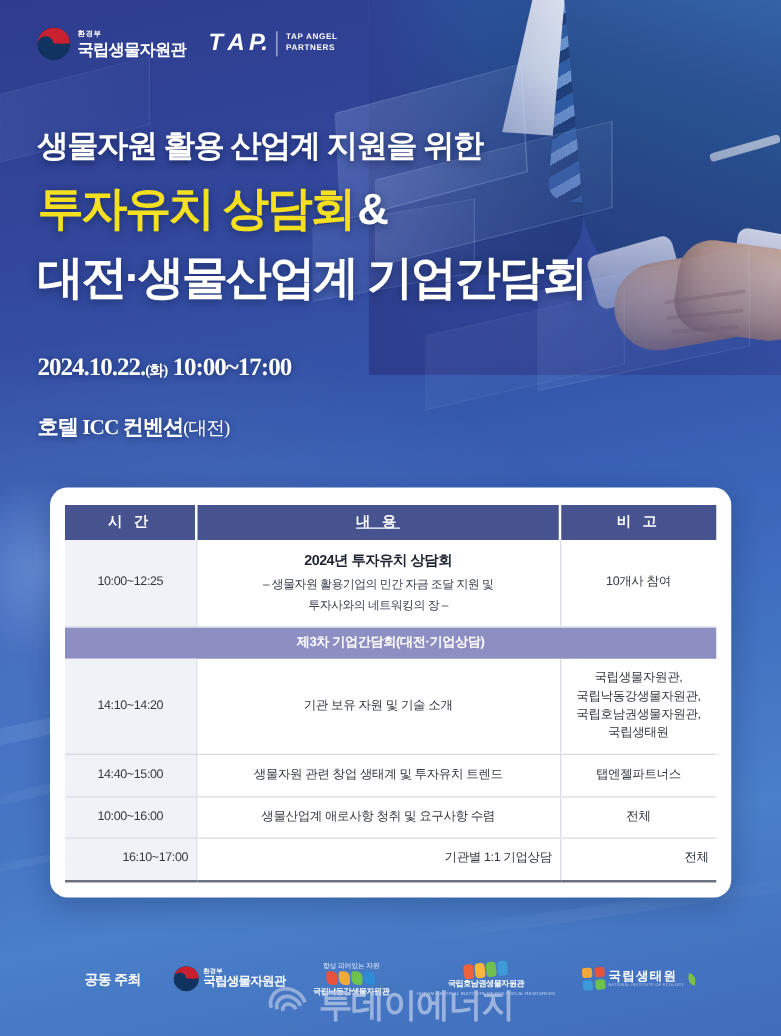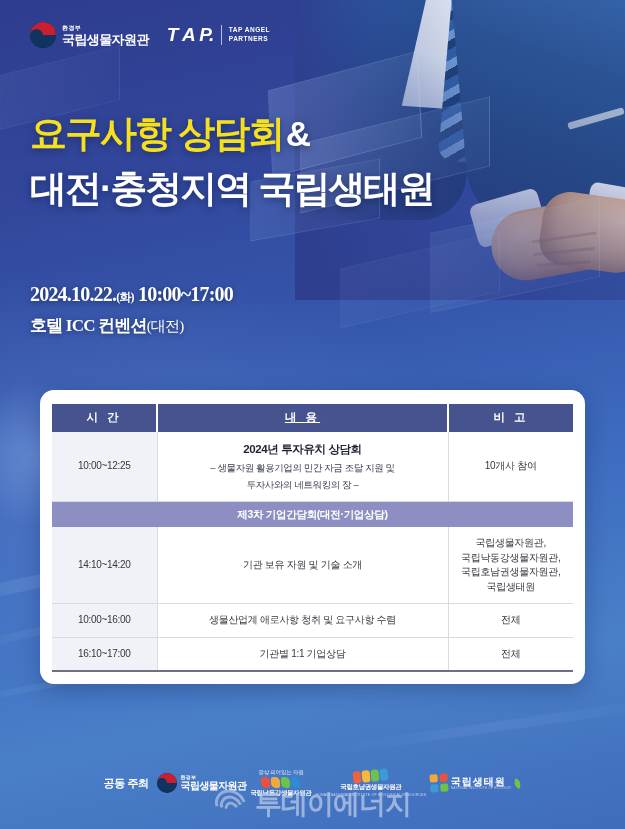--- a/index.html
+++ b/index.html
@@ -144,21 +144,21 @@
   .t-line3 {
     margin-top:5px; font-size:37px; font-weight:bold; color:#ffffff; letter-spacing:-2px;
     text-shadow:0 2px 7px rgba(10,22,60,.5); white-space:nowrap;
   }
 
   
   .meta-block { position:absolute; left:30px; top:283px; z-index:7;font-family:Liberation Serif, serif; }
   .m-date { font-size:20px; font-weight:bold; color:#ffffff; letter-spacing:-.8px; white-space:nowrap;
     text-shadow:0 1px 5px rgba(10,22,60,.5); }
   .m-date .paren { font-size:12px; }
-  .m-venue { margin-top:8px; font-size:17px; font-weight:bold; color:#ffffff; letter-spacing:-.8px;
+  .m-venue { margin-top:24px; font-size:17px; font-weight:bold; color:#ffffff; letter-spacing:-.8px;
     text-shadow:0 1px 5px rgba(10,22,60,.5); white-space:nowrap; }
   .m-venue .small { font-size:15px; font-weight:normal; }
 
   
   .card {
     position:absolute; left:40px; top:390px; width:545px;
     background:#ffffff; border-radius:14px; padding:14px 12px 12px 12px;
     box-shadow:0 6px 22px rgba(12,26,70,.28); z-index:8;
   }
   table.sched { width:100%; border-collapse:collapse; table-layout:fixed; }
@@ -178,25 +178,25 @@
   }
   td.time { background:#f1f2f8; color:#3b4050; font-size:10px; border-right:1px solid #d9dbe3; }
   td.note { border-left:1px solid #d9dbe3; }
   td.content { padding-left:4px; padding-right:4px; }
   .c-title { font-size:11.5px; font-weight:bold; color:#1d2230; letter-spacing:-.4px; }
   .c-sub { font-size:9.5px; color:#3b4050; margin-top:3px; line-height:1.5; letter-spacing:-.4px; }
   tr.section td {
     background:#8d8fc3; color:#ffffff; font-size:10.5px; font-weight:bold;
     text-align:center; padding:5px 0; letter-spacing:-.3px; border-bottom:0;
   }
-  tr.last td { border-bottom:2px solid #6c7180; }
+  tr.last td { border-bottom:2px solid #6c7180;text-align:right; }
 
   
   .footer { position:absolute; left:0; right:0; top:758px; height:50px; z-index:8;
-    display:flex; align-items:center; justify-content:center; gap:4px; }
+    display:flex; align-items:center; justify-content:center; gap:22px; }
   .f-label { font-size:11px; font-weight:bold; color:#ffffff; letter-spacing:-.4px; margin-right:4px; }
 
   .f-logo { display:flex; align-items:center; gap:4px; }
   .f-nibr-text { line-height:1; }
   .f-nibr-min { font-size:5px; font-weight:bold; color:#fff; margin-bottom:1.5px; letter-spacing:.2px;}
   .f-nibr-name { font-size:10px; font-weight:bold; color:#fff; letter-spacing:-.6px; }
 
   .nak { display:flex; flex-direction:column; align-items:center; gap:1px; }
   .nak-tag { font-size:5.5px; color:#e7eeff; letter-spacing:-.2px; white-space:nowrap; }
   .nak-art { display:flex; gap:1px; }
@@ -281,25 +281,26 @@
       <div class="tap-mark">T A P.</div>
       <div class="tap-div"></div>
       <div class="tap-sub">
         <div>TAP ANGEL</div>
         <div>PARTNERS</div>
       </div>
     </div>
   </div>
 
   <div class="title-block">
+    <div class="t-line1">생물자원 활용 산업계 지원을 위한</div>
     <div class="t-line2">
-      <span class="t-yellow">요구사항 상담회</span>
+      <span class="t-yellow">투자유치 상담회</span>
       <span class="t-amp">&amp;</span>
     </div>
-    <div class="t-line3">대전·충청지역 국립생태원</div>
+    <div class="t-line3">대전·생물산업계 기업간담회</div>
   </div>
 
   <div class="meta-block">
     <div class="m-date">
       <span>2024.10.22.</span><span class="paren">(화)</span>
       <span>10:00~17:00</span>
     </div>
     <div class="m-venue">
       <span>호텔 ICC 컨벤션</span><span class="small">(대전)</span>
     </div>
@@ -339,20 +340,25 @@
           <td class="content">기관 보유 자원 및 기술 소개</td>
           <td class="note">
             <div>국립생물자원관,</div>
             <div>국립낙동강생물자원관,</div>
             <div>국립호남권생물자원관,</div>
             <div>국립생태원</div>
           </td>
         </tr>
 
 
+        <tr>
+          <td class="time">14:40~15:00</td>
+          <td class="content">생물자원 관련 창업 생태계 및 투자유치 트렌드</td>
+          <td class="note">탭엔젤파트너스</td>
+        </tr>
 
         <tr>
           <td class="time">10:00~16:00</td>
           <td class="content">생물산업계 애로사항 청취 및 요구사항 수렴</td>
           <td class="note">전체</td>
         </tr>
 
         <tr class="last">
           <td class="time">16:10~17:00</td>
           <td class="content">기관별 1:1 기업상담</td>

